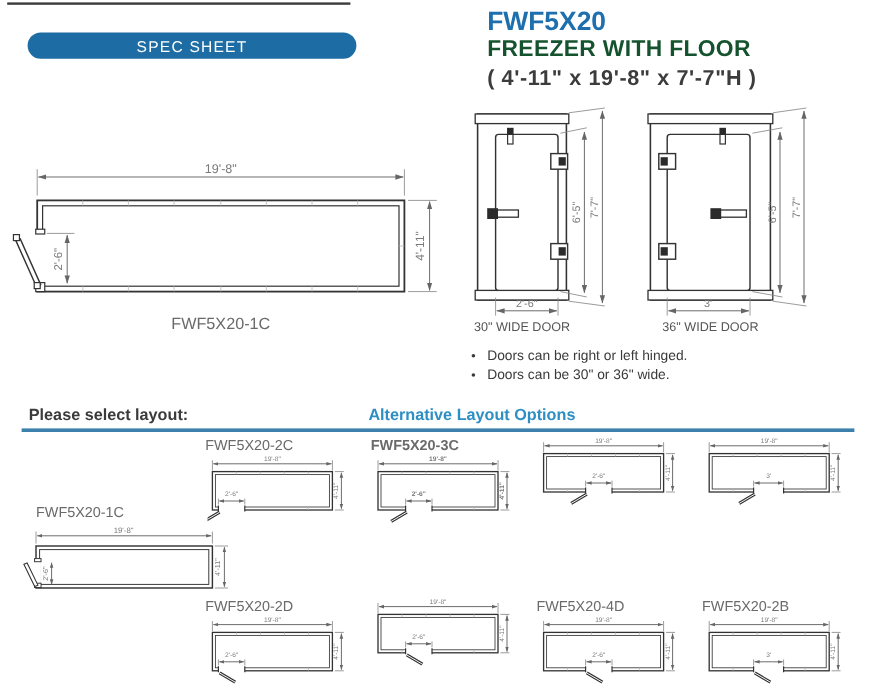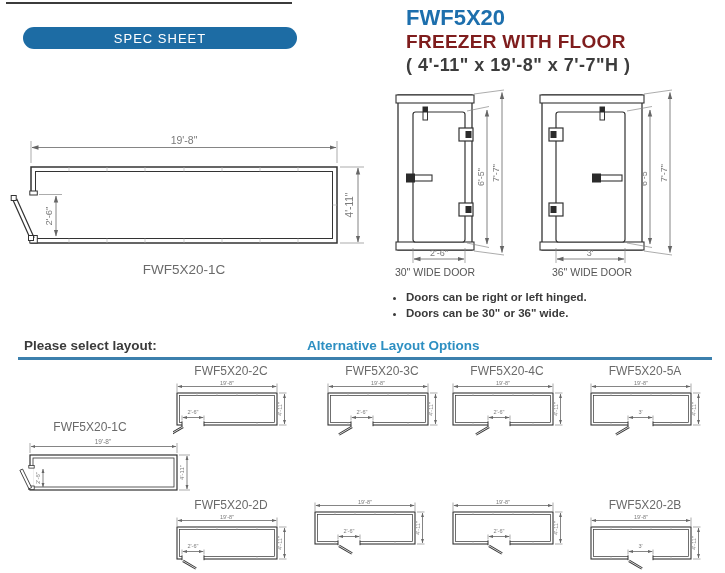--- a/index.html
+++ b/index.html
@@ -6,41 +6,41 @@
   #page{position:relative;width:725px;height:573px;background:#fff;overflow:hidden;
         font-family:"Liberation Sans",sans-serif;}
   .abs{position:absolute;}
   
   #top-rule{left:6px;top:2px;width:286px;height:2px;background:#3b3b3b;}
   #banner{left:23px;top:11px;width:274px;height:22px;background:#1d6ca4;border-radius:12px;
           color:#fff;font-size:13px;font-weight:normal;letter-spacing:1px;
           display:flex;align-items:center;justify-content:center;margin-top:16px;}
   #titleblock{left:406px;top:6px;width:260px;text-align:left;}
   #model-title{font-size:22px;font-weight:bold;color:#1d6fad;line-height:24px;}
-  #product-subtitle{font-size:19px;font-weight:600;color:#7f1d1d;line-height:23px;letter-spacing:.3px;}
+  #product-subtitle{font-size:19px;font-weight:600;color:#14532d;line-height:23px;letter-spacing:.3px;}
   #overall-dims{font-size:18px;font-weight:600;color:#3c3c3c;line-height:24px;letter-spacing:.5px;}
   
   svg{display:block;}
   svg text{font-family:"Liberation Sans",sans-serif;}
   .dimtxt{fill:#7a7a7a;}
   .lbltxt{fill:#6a6a6a;}
   .dkltxt{fill:#555;}
   .wall{fill:#fff;stroke:#333;}
   .dim{stroke:#666;stroke-width:.8;fill:none;}
   .ext{stroke:#888;stroke-width:.7;fill:none;}
   .tick{stroke:#b0b0b0;stroke-width:.6;}
   
-  #notes{left:392px;top:291px;width:300px;color:#3a3a3a;font-size:11.5px;font-weight:bold;}
+  #notes{left:392px;top:291px;width:300px;color:#3a3a3a;font-size:11.5px;}
   #notes ul{margin:0;padding-left:14px;}
   #notes li{margin:0 0 2px 0;line-height:13.5px;}
   
   #select-prompt{left:24px;top:338px;font-size:13.5px;font-weight:600;color:#3b3b3b;}
   #alt-title{left:307px;top:338px;font-size:13.5px;font-weight:bold;color:#2d8fc2;}
   #section-rule{left:18px;top:357px;width:694px;height:2.5px;background:#3c80ad;}
-  .opt-label{font-size:12px;color:#6a6a6a;text-align:center;white-space:nowrap;}
+  .opt-label{font-size:12px;color:#6a6a6a;text-align:left;white-space:nowrap;}
   #sel-label{left:30px;top:420px;width:120px;}
   .cell{position:absolute;width:120px;}
   .cell .opt-label{margin-bottom:1px;}
 </style>
 </head>
 <body>
 
 <div id="page">
 
   <svg width="0" height="0" class="abs">
@@ -256,21 +256,21 @@
             <line class="ext" x1="9" y1="36.5" x2="9" y2="41.5"></line>
             <line class="ext" x1="31" y1="36.5" x2="31" y2="41.5"></line>
             <line class="dim" x1="9.8" y1="38.5" x2="30.2" y2="38.5" marker-start="url(#arSm)" marker-end="url(#arSm)"></line>
             <g>
               <line x1="10" y1="47.8" x2="-3" y2="55.5" stroke="#333" stroke-width="2.6"></line>
               <line x1="10" y1="47.8" x2="-3" y2="55.5" stroke="#fff" stroke-width=".8"></line>
             </g>
           </svg>
         </div>
       </div>
-      <div class="cell" style="left: 322px; top: 364px;">
+      <div class="cell" style="left: 309px; top: 364px; font-weight: bold;">
         <div class="opt-label">FWF5X20-3C</div>
         <div style="margin-left: 2px;">
           <svg width="116" height="60" viewBox="0 0 116 60">
             <line class="ext" x1="4" y1="13" x2="4" y2="4.5"></line>
             <line class="ext" x1="104" y1="13" x2="104" y2="4.5"></line>
             <line class="dim" x1="4.8" y1="7.5" x2="103.2" y2="7.5" marker-start="url(#arSm)" marker-end="url(#arSm)"></line>
             <text class="dimtxt" x="54" y="5.5" font-size="5.5" text-anchor="middle">19'-8"</text>
             <rect class="wall" x="4" y="14" width="100" height="32" stroke-width="1.1"></rect>
             <rect class="wall" x="6.5" y="16.5" width="95" height="27" stroke-width=".7"></rect>
             <line class="tick" x1="24" y1="14" x2="24" y2="16.5"></line>
@@ -291,21 +291,20 @@
             <line class="ext" x1="49" y1="36.5" x2="49" y2="41.5"></line>
             <line class="dim" x1="27.8" y1="38.5" x2="48.2" y2="38.5" marker-start="url(#arSm)" marker-end="url(#arSm)"></line>
             <g>
               <line x1="28" y1="47.8" x2="15" y2="55.5" stroke="#333" stroke-width="2.6"></line>
               <line x1="28" y1="47.8" x2="15" y2="55.5" stroke="#fff" stroke-width=".8"></line>
             </g>
           </svg>
         </div>
       </div>
       <div class="cell" style="left: 447px; top: 364px;">
-        <div class="opt-label">FWF5X20-4C</div>
         <div style="margin-left: 2px;">
           <svg width="116" height="60" viewBox="0 0 116 60">
             <line class="ext" x1="4" y1="13" x2="4" y2="4.5"></line>
             <line class="ext" x1="104" y1="13" x2="104" y2="4.5"></line>
             <line class="dim" x1="4.8" y1="7.5" x2="103.2" y2="7.5" marker-start="url(#arSm)" marker-end="url(#arSm)"></line>
             <text class="dimtxt" x="54" y="5.5" font-size="5.5" text-anchor="middle">19'-8"</text>
             <rect class="wall" x="4" y="14" width="100" height="32" stroke-width="1.1"></rect>
             <rect class="wall" x="6.5" y="16.5" width="95" height="27" stroke-width=".7"></rect>
             <line class="tick" x1="24" y1="14" x2="24" y2="16.5"></line>
             <line class="tick" x1="44" y1="14" x2="44" y2="16.5"></line>
@@ -325,21 +324,20 @@
             <line class="ext" x1="61" y1="36.5" x2="61" y2="41.5"></line>
             <line class="dim" x1="39.8" y1="38.5" x2="60.2" y2="38.5" marker-start="url(#arSm)" marker-end="url(#arSm)"></line>
             <g>
               <line x1="40" y1="47.8" x2="27" y2="55.5" stroke="#333" stroke-width="2.6"></line>
               <line x1="40" y1="47.8" x2="27" y2="55.5" stroke="#fff" stroke-width=".8"></line>
             </g>
           </svg>
         </div>
       </div>
       <div class="cell" style="left: 585px; top: 364px;">
-        <div class="opt-label">FWF5X20-5A</div>
         <div style="margin-left: 2px;">
           <svg width="116" height="60" viewBox="0 0 116 60">
             <line class="ext" x1="4" y1="13" x2="4" y2="4.5"></line>
             <line class="ext" x1="104" y1="13" x2="104" y2="4.5"></line>
             <line class="dim" x1="4.8" y1="7.5" x2="103.2" y2="7.5" marker-start="url(#arSm)" marker-end="url(#arSm)"></line>
             <text class="dimtxt" x="54" y="5.5" font-size="5.5" text-anchor="middle">19'-8"</text>
             <rect class="wall" x="4" y="14" width="100" height="32" stroke-width="1.1"></rect>
             <rect class="wall" x="6.5" y="16.5" width="95" height="27" stroke-width=".7"></rect>
             <line class="tick" x1="24" y1="14" x2="24" y2="16.5"></line>
             <line class="tick" x1="44" y1="14" x2="44" y2="16.5"></line>
@@ -426,20 +424,21 @@
             <line class="ext" x1="49" y1="36.5" x2="49" y2="41.5"></line>
             <line class="dim" x1="27.8" y1="38.5" x2="48.2" y2="38.5" marker-start="url(#arSm)" marker-end="url(#arSm)"></line>
             <g>
               <line x1="28" y1="47.8" x2="41" y2="55.5" stroke="#333" stroke-width="2.6"></line>
               <line x1="28" y1="47.8" x2="41" y2="55.5" stroke="#fff" stroke-width=".8"></line>
             </g>
           </svg>
         </div>
       </div>
       <div class="cell" style="left: 447px; top: 498px;">
+        <div class="opt-label">FWF5X20-4D</div>
         <div style="margin-left: 2px;">
           <svg width="116" height="60" viewBox="0 0 116 60">
             <line class="ext" x1="4" y1="13" x2="4" y2="4.5"></line>
             <line class="ext" x1="104" y1="13" x2="104" y2="4.5"></line>
             <line class="dim" x1="4.8" y1="7.5" x2="103.2" y2="7.5" marker-start="url(#arSm)" marker-end="url(#arSm)"></line>
             <text class="dimtxt" x="54" y="5.5" font-size="5.5" text-anchor="middle">19'-8"</text>
             <rect class="wall" x="4" y="14" width="100" height="32" stroke-width="1.1"></rect>
             <rect class="wall" x="6.5" y="16.5" width="95" height="27" stroke-width=".7"></rect>
             <line class="tick" x1="24" y1="14" x2="24" y2="16.5"></line>
             <line class="tick" x1="44" y1="14" x2="44" y2="16.5"></line>

